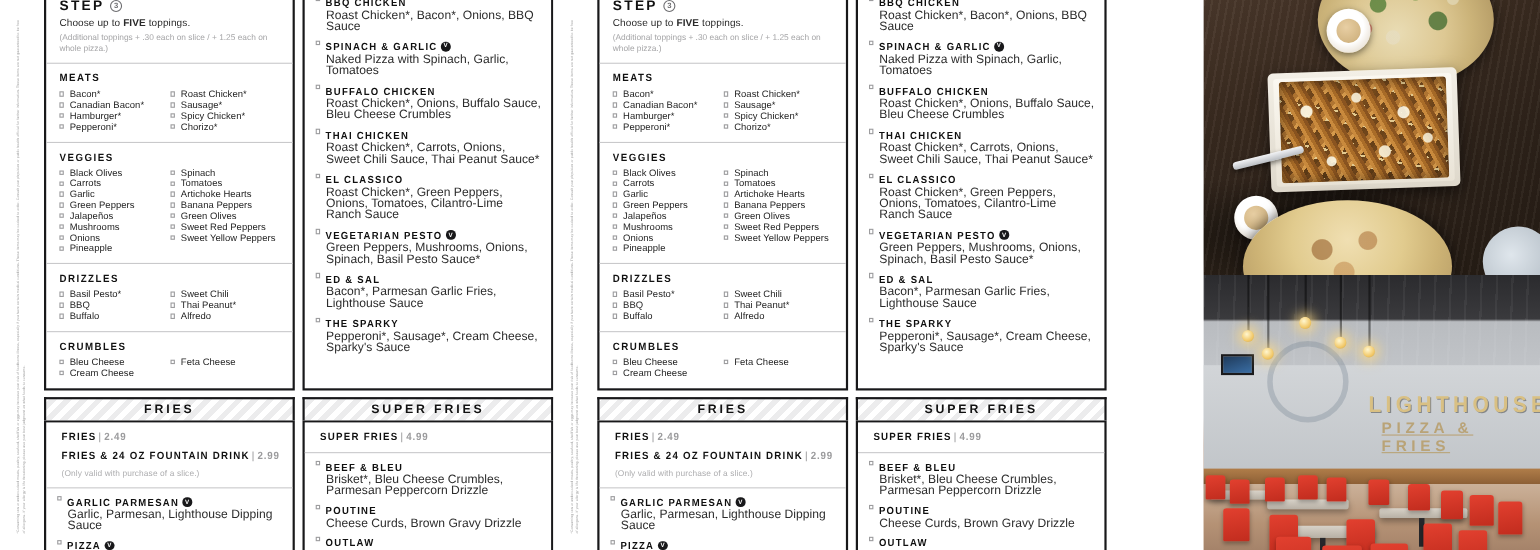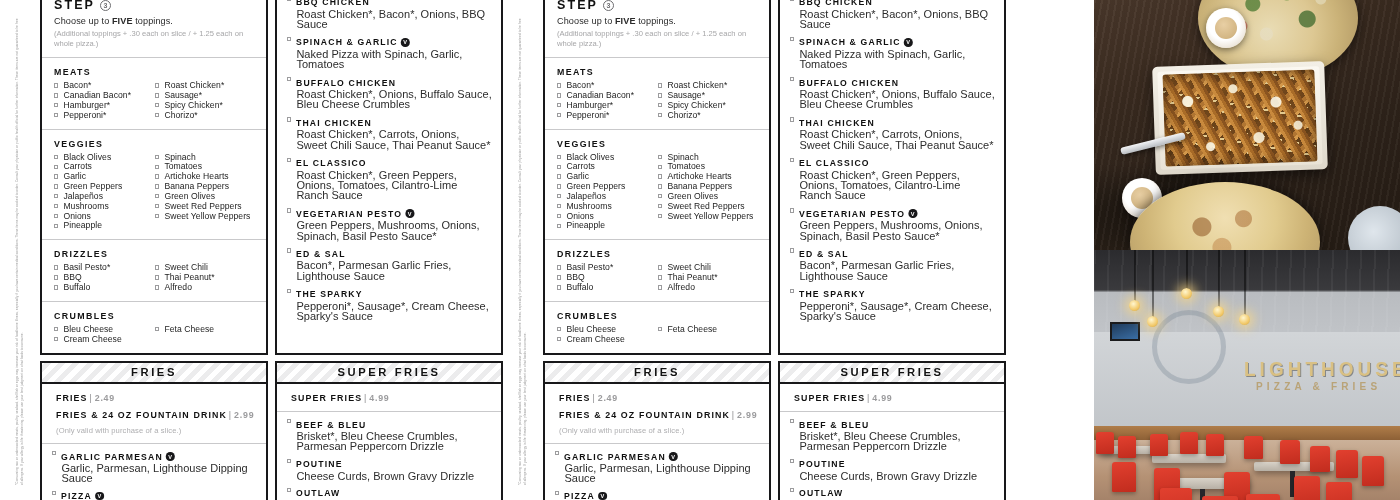--- a/index.html
+++ b/index.html
@@ -433,23 +433,24 @@
     font-size: 19px;
     letter-spacing: 4px;
     color: #d9c083;
     text-shadow: 1px 1px 0 rgba(0,0,0,.35);
     transform: scaleY(1.1);
   }
   .sign-sub {
     position:absolute;
     top: 131px; left: 162px;
     font-weight: bold;
-    font-size: 10px;
+    font-size: 14px;
     letter-spacing: 4.2px;
     color: #b9a377;
+    text-decoration: underline;
   }
   .logo-ghost {
     position:absolute;
     top: 60px; left: 58px;
     width: 74px; height: 74px;
     border-radius: 50%;
     border: 5px solid rgba(120,135,150,.35);
   }
   .pendant {
     position:absolute;

